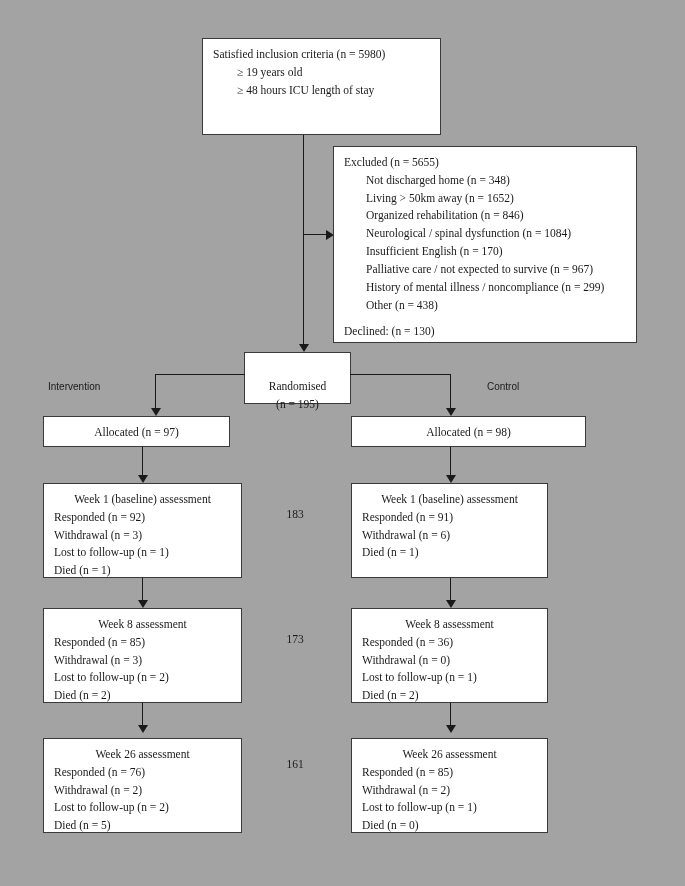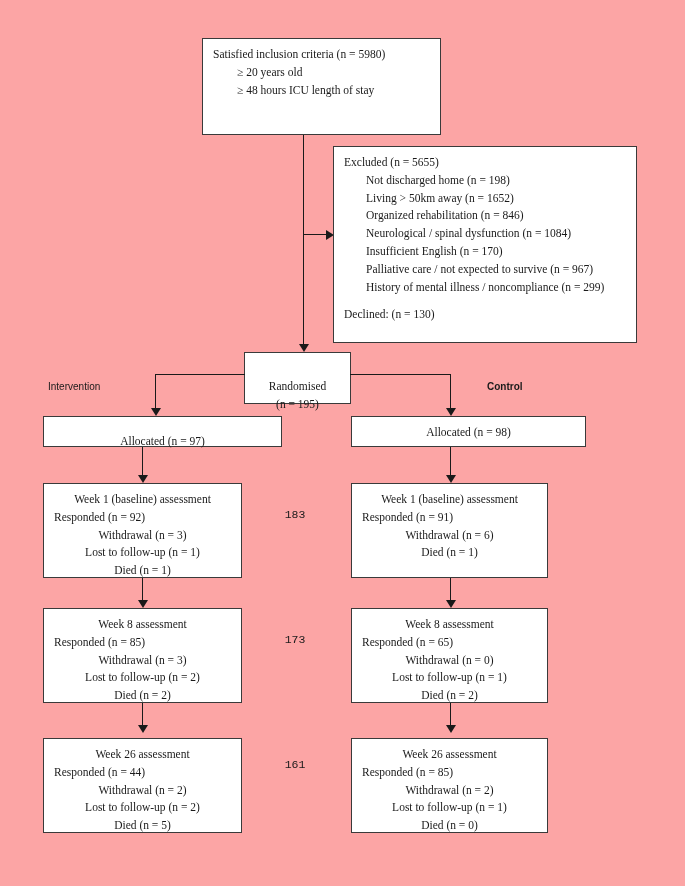--- a/index.html
+++ b/index.html
@@ -5,21 +5,21 @@
 <style>
   html, body {
     margin: 0;
     padding: 0;
     background: #ffffff;
   }
   #canvas {
     position: relative;
     width: 685px;
     height: 886px;
-    background: #fca5a5;
+    background: #a3a3a3;
     font-family: "Liberation Serif", "DejaVu Serif", serif;
     color: #1a1a1a;
     overflow: hidden;
   }
   
   .box {
     position: absolute;
     border: 1.5px solid #3a3a3a;
     background: #ffffff;
     box-sizing: border-box;
@@ -31,21 +31,21 @@
   }
   .title-line {
     text-align: center;
     white-space: nowrap;
   }
   .left-line {
     text-align: left;
     white-space: nowrap;
   }
   .right-line {
-    text-align: center;
+    text-align: left;
     white-space: nowrap;
   }
   .indent1 {
     padding-left: 24px;
   }
   .indent2 {
     padding-left: 22px;
   }
   .gap-line {
     height: 9px;
@@ -80,73 +80,74 @@
   
   .grouplabel {
     position: absolute;
     font-family: "Liberation Sans", "DejaVu Sans", sans-serif;
     font-size: 10px;
     color: #1a1a1a;
     white-space: nowrap;
   }
   .midnum {
     position: absolute;
-    font-family: Liberation Mono, monospace;
+    font-family: Liberation Serif, serif;
     font-size: 11.5px;
     color: #1a1a1a;
     text-align: center;
     white-space: nowrap;
   }
 </style>
 </head>
 <body>
 
 <div id="canvas">
 
   <div class="box box-pad" style="left:202px; top:38px; width:239px; height:97px;">
     <div class="left-line">Satisfied inclusion criteria (n = 5980)</div>
-    <div class="left-line indent1">≥  20 years old</div>
+    <div class="left-line indent1">≥  19 years old</div>
     <div class="left-line indent1">≥  48 hours ICU length of stay</div>
   </div>
 
   <div class="vline" style="left:303px; top:135px; height:209px;"></div>
   <div class="arrow-down" style="left:298.5px; top:344px;"></div>
 
   <div class="hline" style="left:303px; top:234px; width:23px;"></div>
   <div class="arrow-right" style="left:326px; top:229.5px;"></div>
 
   <div class="box box-pad" style="left:333px; top:146px; width:304px; height:197px;">
     <div class="left-line">Excluded (n = 5655)</div>
-    <div class="left-line indent2">Not discharged home (n = 198)</div>
+    <div class="left-line indent2">Not discharged home (n = 348)</div>
     <div class="left-line indent2">Living  &gt;  50km away (n = 1652)</div>
     <div class="left-line indent2">Organized rehabilitation (n = 846)</div>
     <div class="left-line indent2">Neurological / spinal dysfunction (n = 1084)</div>
     <div class="left-line indent2">Insufficient English (n = 170)</div>
     <div class="left-line indent2">Palliative care / not expected to survive (n = 967)</div>
     <div class="left-line indent2">History of mental illness / noncompliance (n = 299)</div>
+    <div class="left-line indent2">Other (n = 438)</div>
     <div class="gap-line"></div>
     <div class="left-line">Declined: (n = 130)</div>
   </div>
 
   <div class="box" style="left:244px; top:352px; width:107px; height:52px; padding-top:25px;">
     <div class="title-line">Randomised</div>
     <div class="title-line">(n = 195)</div>
   </div>
 
   <div class="hline" style="left:155px; top:374px; width:90px;"></div>
   <div class="hline" style="left:350px; top:374px; width:100px;"></div>
   <div class="vline" style="left:155px; top:374px; height:34px;"></div>
   <div class="vline" style="left:450px; top:374px; height:34px;"></div>
   <div class="arrow-down" style="left:150.5px; top:408px;"></div>
   <div class="arrow-down" style="left:445.5px; top:408px;"></div>
 
   <div class="grouplabel" style="left:48px; top:381px;">Intervention</div>
-  <div class="grouplabel" style="left:487px; top:381px;font-weight:bold;">Control</div>
-
-  <div class="box" style="left:43px; top:416px; width:239px; height:31px; padding-top:16px;">
+  <div class="grouplabel" style="left:487px; top:381px;">Control</div>
+
+  <div class="box" style="left:43px; top:416px; width:187px; height:31px; padding-top:7px;">
     <div class="title-line">Allocated (n = 97)</div>
   </div>
   <div class="box" style="left:351px; top:416px; width:235px; height:31px; padding-top:7px;">
     <div class="title-line">Allocated (n = 98)</div>
   </div>
 
   <div class="vline" style="left:142px; top:447px; height:28px;"></div>
   <div class="arrow-down" style="left:137.5px; top:475px;"></div>
   <div class="vline" style="left:450px; top:447px; height:28px;"></div>
   <div class="arrow-down" style="left:445.5px; top:475px;"></div>
@@ -176,36 +177,36 @@
   <div class="box box-pad" style="left:43px; top:608px; width:199px; height:95px;">
     <div class="title-line">Week 8 assessment</div>
     <div class="left-line">Responded (n = 85)</div>
     <div class="right-line">Withdrawal (n = 3)</div>
     <div class="right-line">Lost to follow-up (n = 2)</div>
     <div class="right-line">Died (n = 2)</div>
   </div>
 
   <div class="box box-pad" style="left:351px; top:608px; width:197px; height:95px;">
     <div class="title-line">Week 8 assessment</div>
-    <div class="left-line">Responded (n = 65)</div>
+    <div class="left-line">Responded (n = 36)</div>
     <div class="right-line">Withdrawal (n = 0)</div>
     <div class="right-line">Lost to follow-up (n = 1)</div>
     <div class="right-line">Died (n = 2)</div>
   </div>
 
   <div class="midnum" style="left:265px; top:633px; width:60px;">173</div>
 
   <div class="vline" style="left:142px; top:703px; height:22px;"></div>
   <div class="arrow-down" style="left:137.5px; top:725px;"></div>
   <div class="vline" style="left:450px; top:703px; height:22px;"></div>
   <div class="arrow-down" style="left:445.5px; top:725px;"></div>
 
   <div class="box box-pad" style="left:43px; top:738px; width:199px; height:95px;">
     <div class="title-line">Week 26 assessment</div>
-    <div class="left-line">Responded (n = 44)</div>
+    <div class="left-line">Responded (n = 76)</div>
     <div class="right-line">Withdrawal (n = 2)</div>
     <div class="right-line">Lost to follow-up (n = 2)</div>
     <div class="right-line">Died (n = 5)</div>
   </div>
 
   <div class="box box-pad" style="left:351px; top:738px; width:197px; height:95px;">
     <div class="title-line">Week 26 assessment</div>
     <div class="left-line">Responded (n = 85)</div>
     <div class="right-line">Withdrawal (n = 2)</div>
     <div class="right-line">Lost to follow-up (n = 1)</div>

